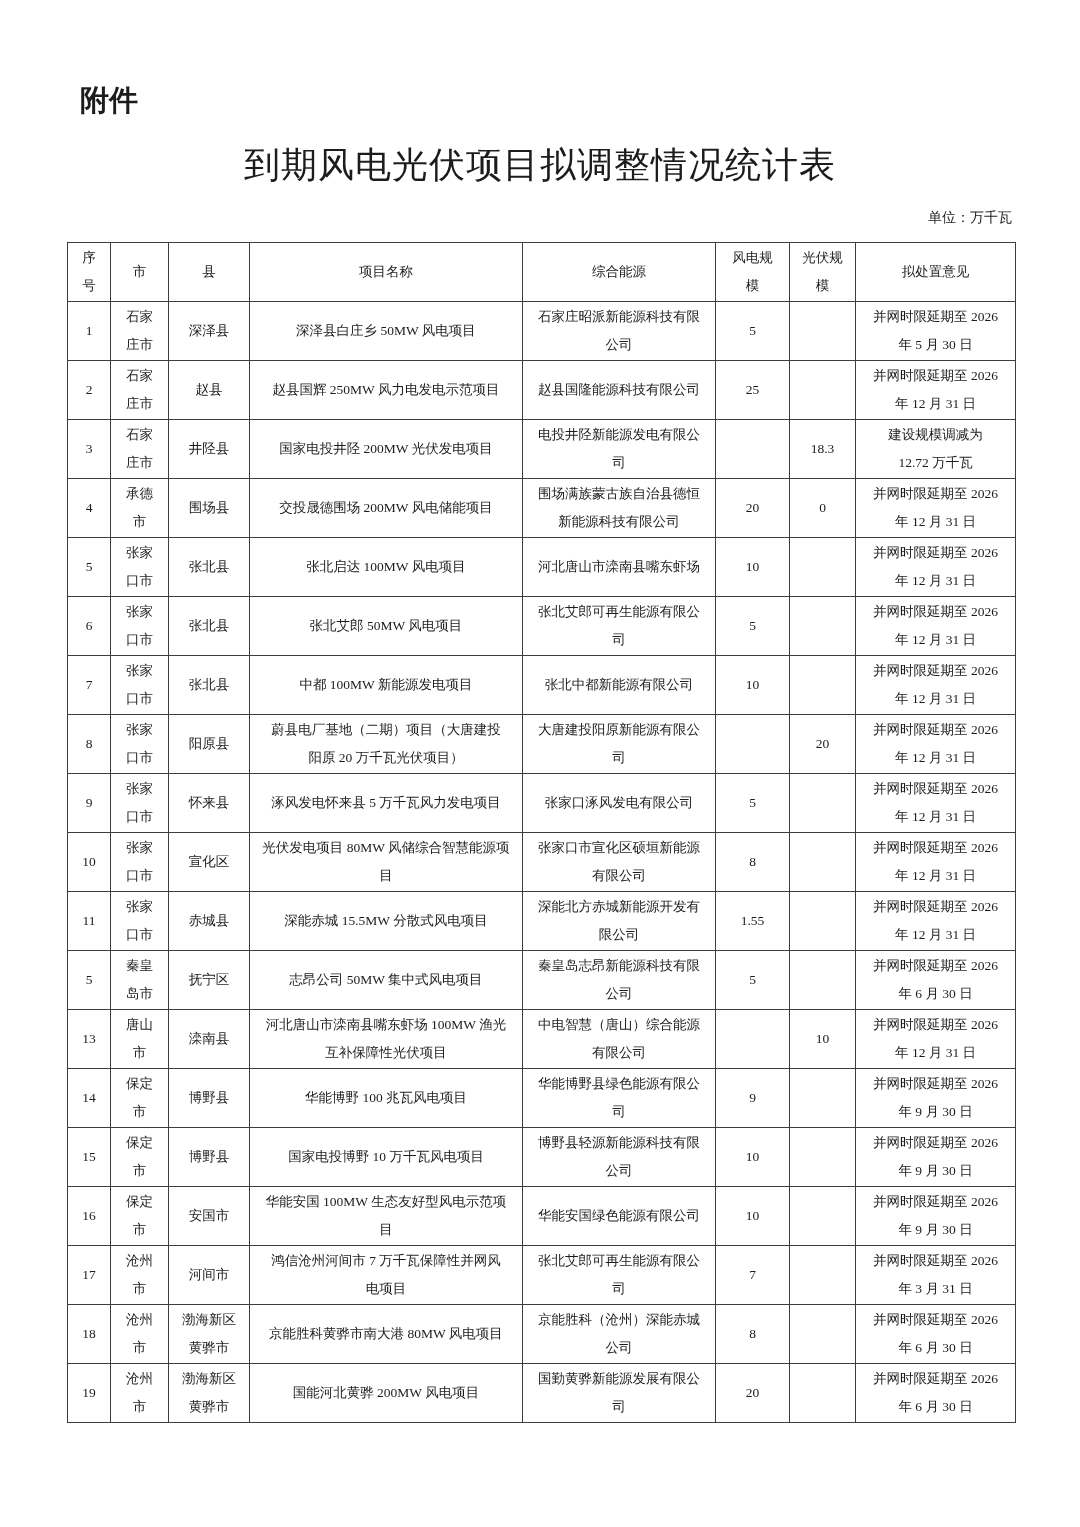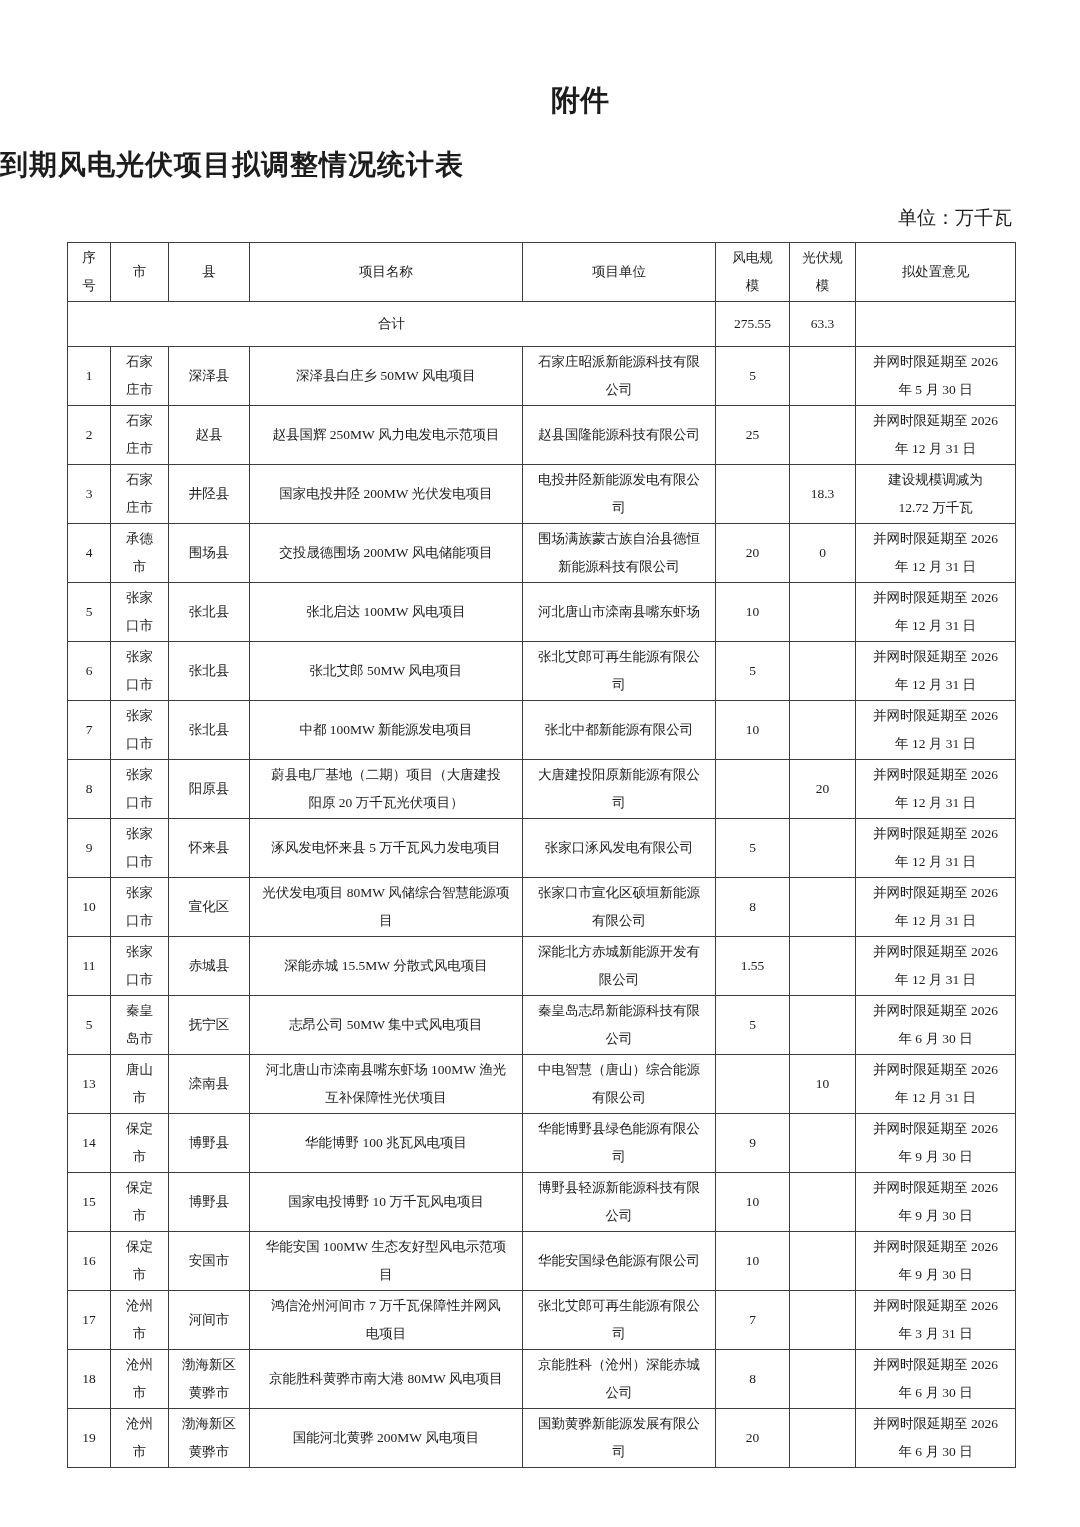--- a/index.html
+++ b/index.html
@@ -18,35 +18,34 @@
     position: relative;
     width: 1080px;
     height: 1527px;
   }
   .attachment {
     margin: 84px 0 0 80px;
     font-family: "Liberation Sans", "DejaVu Sans", sans-serif;
     font-weight: bold;
     font-size: 29px;
     line-height: 32px;
-    text-align: center;
   }
   .title {
     margin-top: 32px;
-    text-align: left;
+    text-align: center;
     font-family: "Liberation Sans", "DejaVu Sans", sans-serif;
-    font-weight: bold;
-    font-size: 28px;
+    font-weight: normal;
+    font-size: 36px;
     line-height: 34px;
     letter-spacing: 1px;
   }
   .unit-note {
     margin: 24px 68px 0 0;
     text-align: right;
-    font-size: 19px;
+    font-size: 14px;
     line-height: 24px;
   }
   table.projects {
     border-collapse: collapse;
     table-layout: fixed;
     margin: 12px 0 0 67px;
     width: 948px;
   }
   th, td {
     border: 1px solid #3d3d3d;
@@ -86,35 +85,29 @@
       <col style="width:66px">
       <col style="width:160px">
     </colgroup>
     <thead>
       <tr>
         <th>序
 号</th>
         <th>市</th>
         <th>县</th>
         <th>项目名称</th>
-        <th>项目单位</th>
+        <th>综合能源</th>
         <th>风电规
 模</th>
         <th>光伏规
 模</th>
         <th>拟处置意见</th>
       </tr>
     </thead>
     <tbody id="table-body">
-      <tr class="total-row">
-        <td colspan="5">合计</td>
-        <td>275.55</td>
-        <td>63.3</td>
-        <td></td>
-      </tr>
     <tr class="data-row">
           <td>1</td>
           <td>石家
 庄市</td>
           <td>深泽县</td>
           <td>深泽县白庄乡 50MW 风电项目</td>
           <td>石家庄昭派新能源科技有限
 公司</td>
           <td>5</td>
           <td></td>

